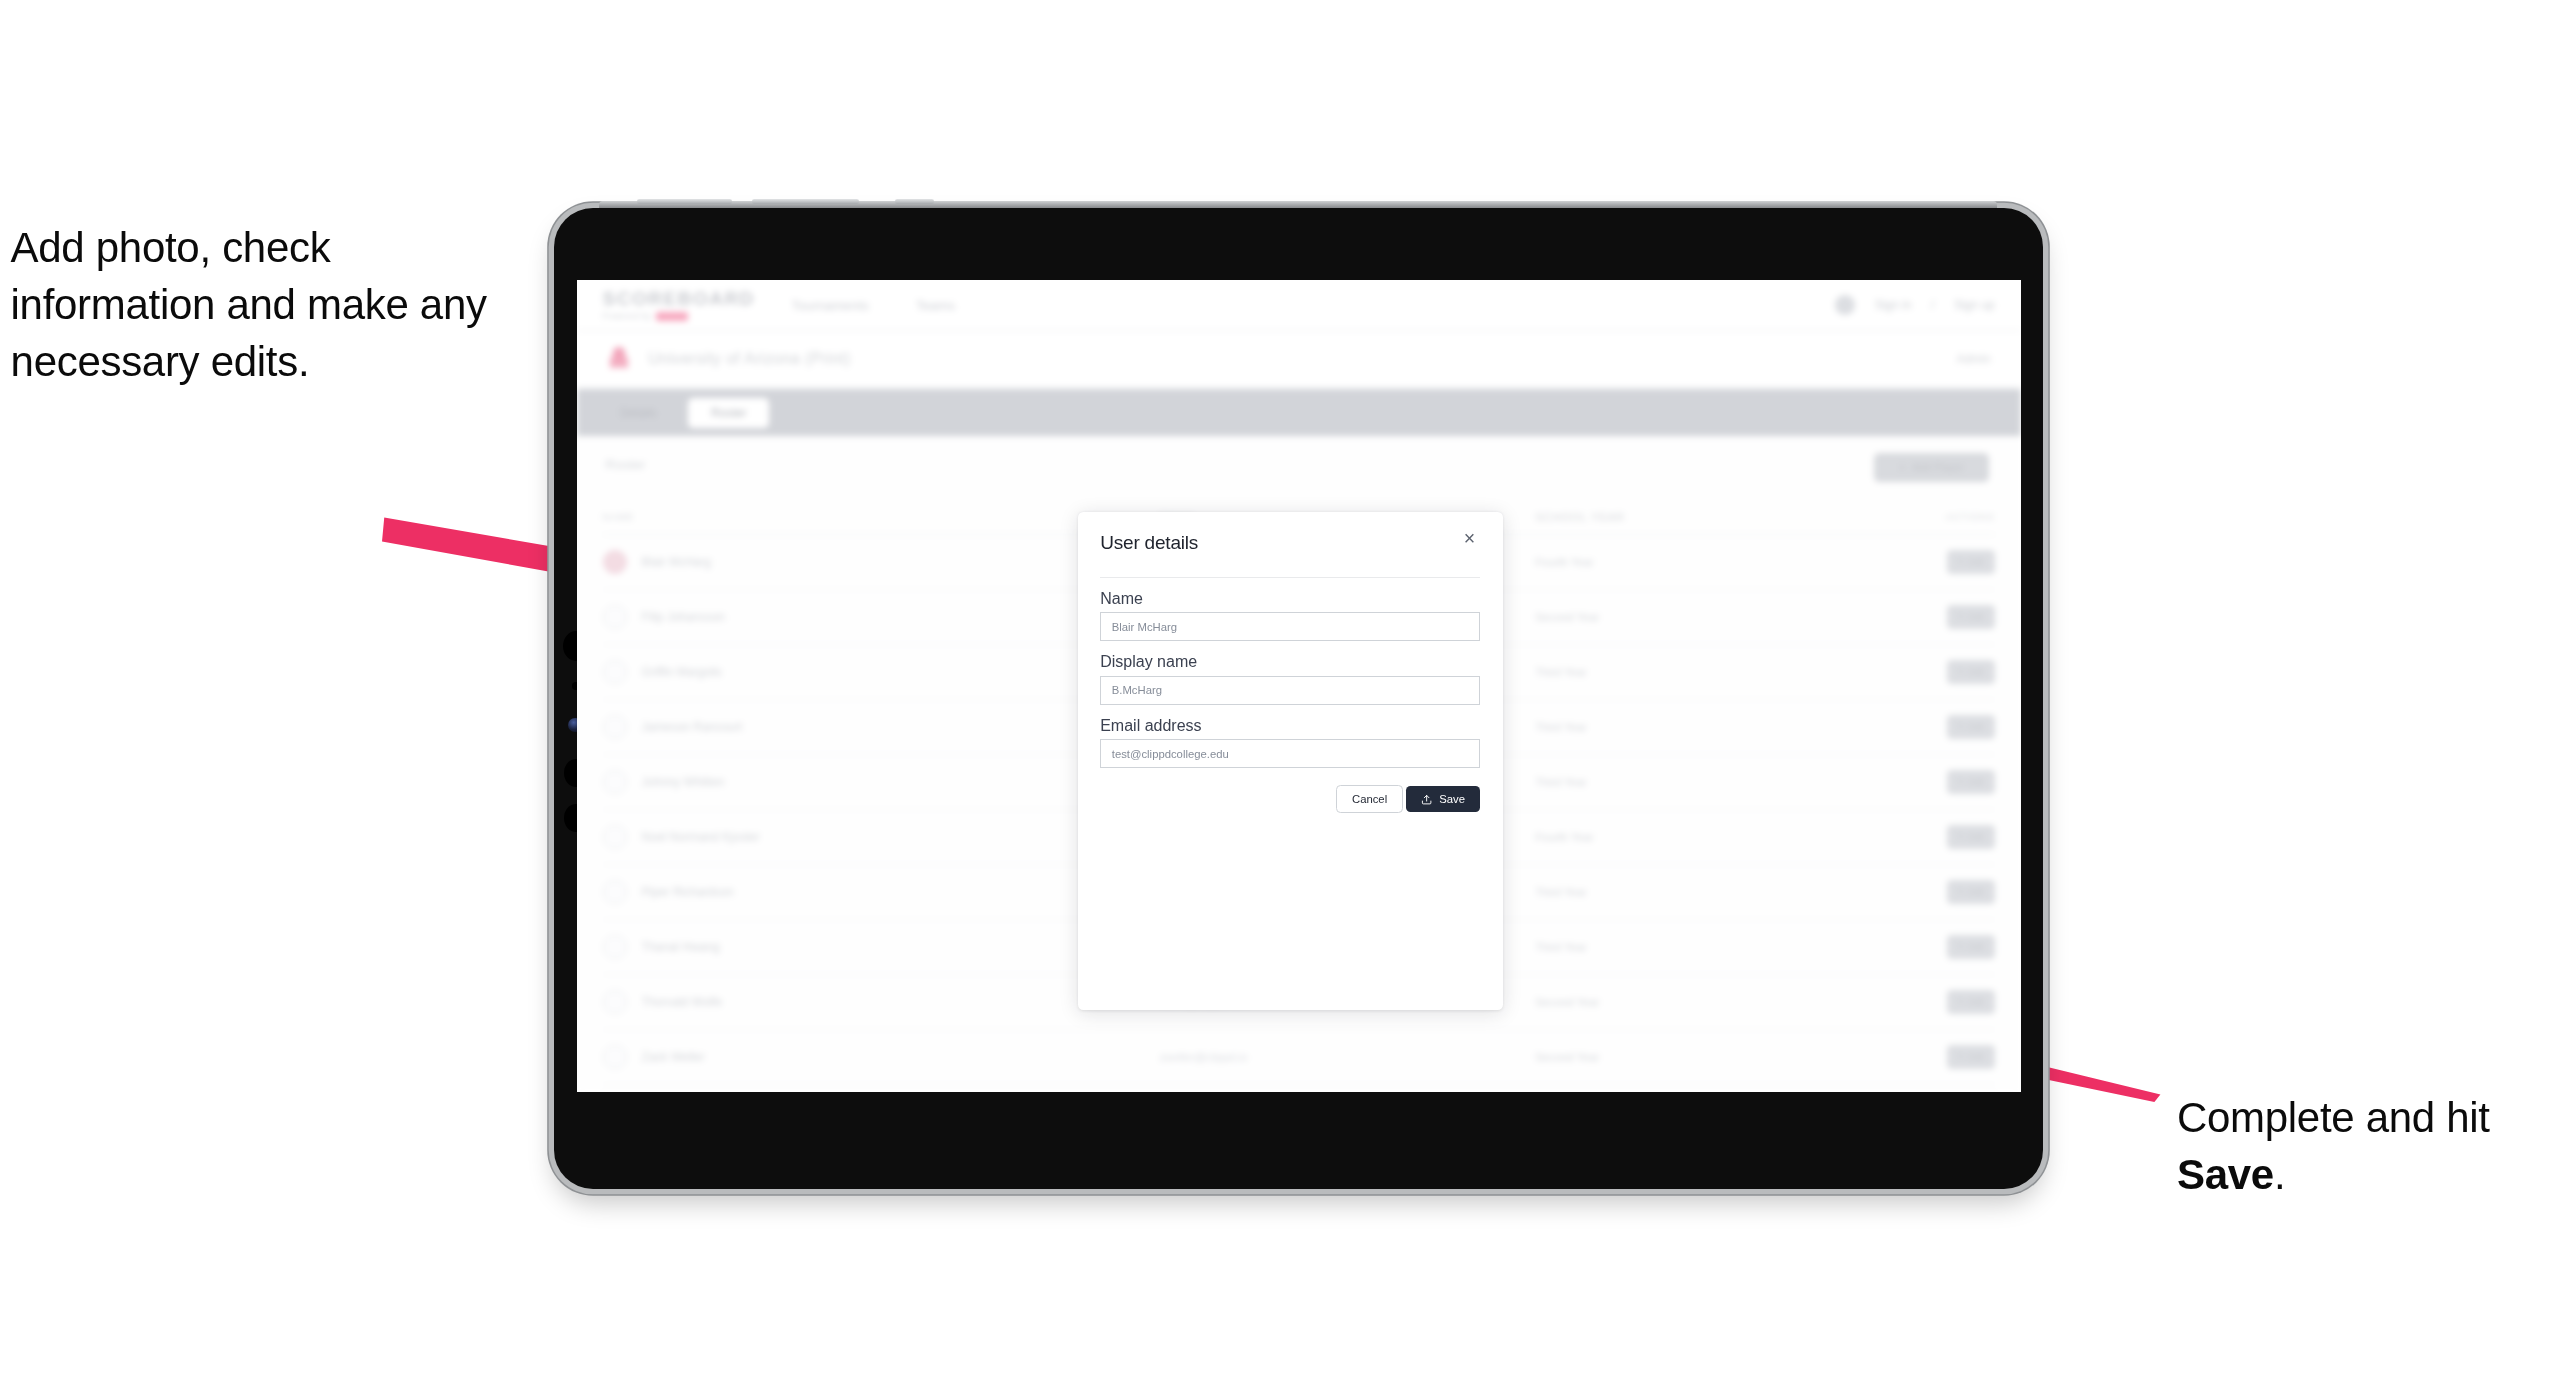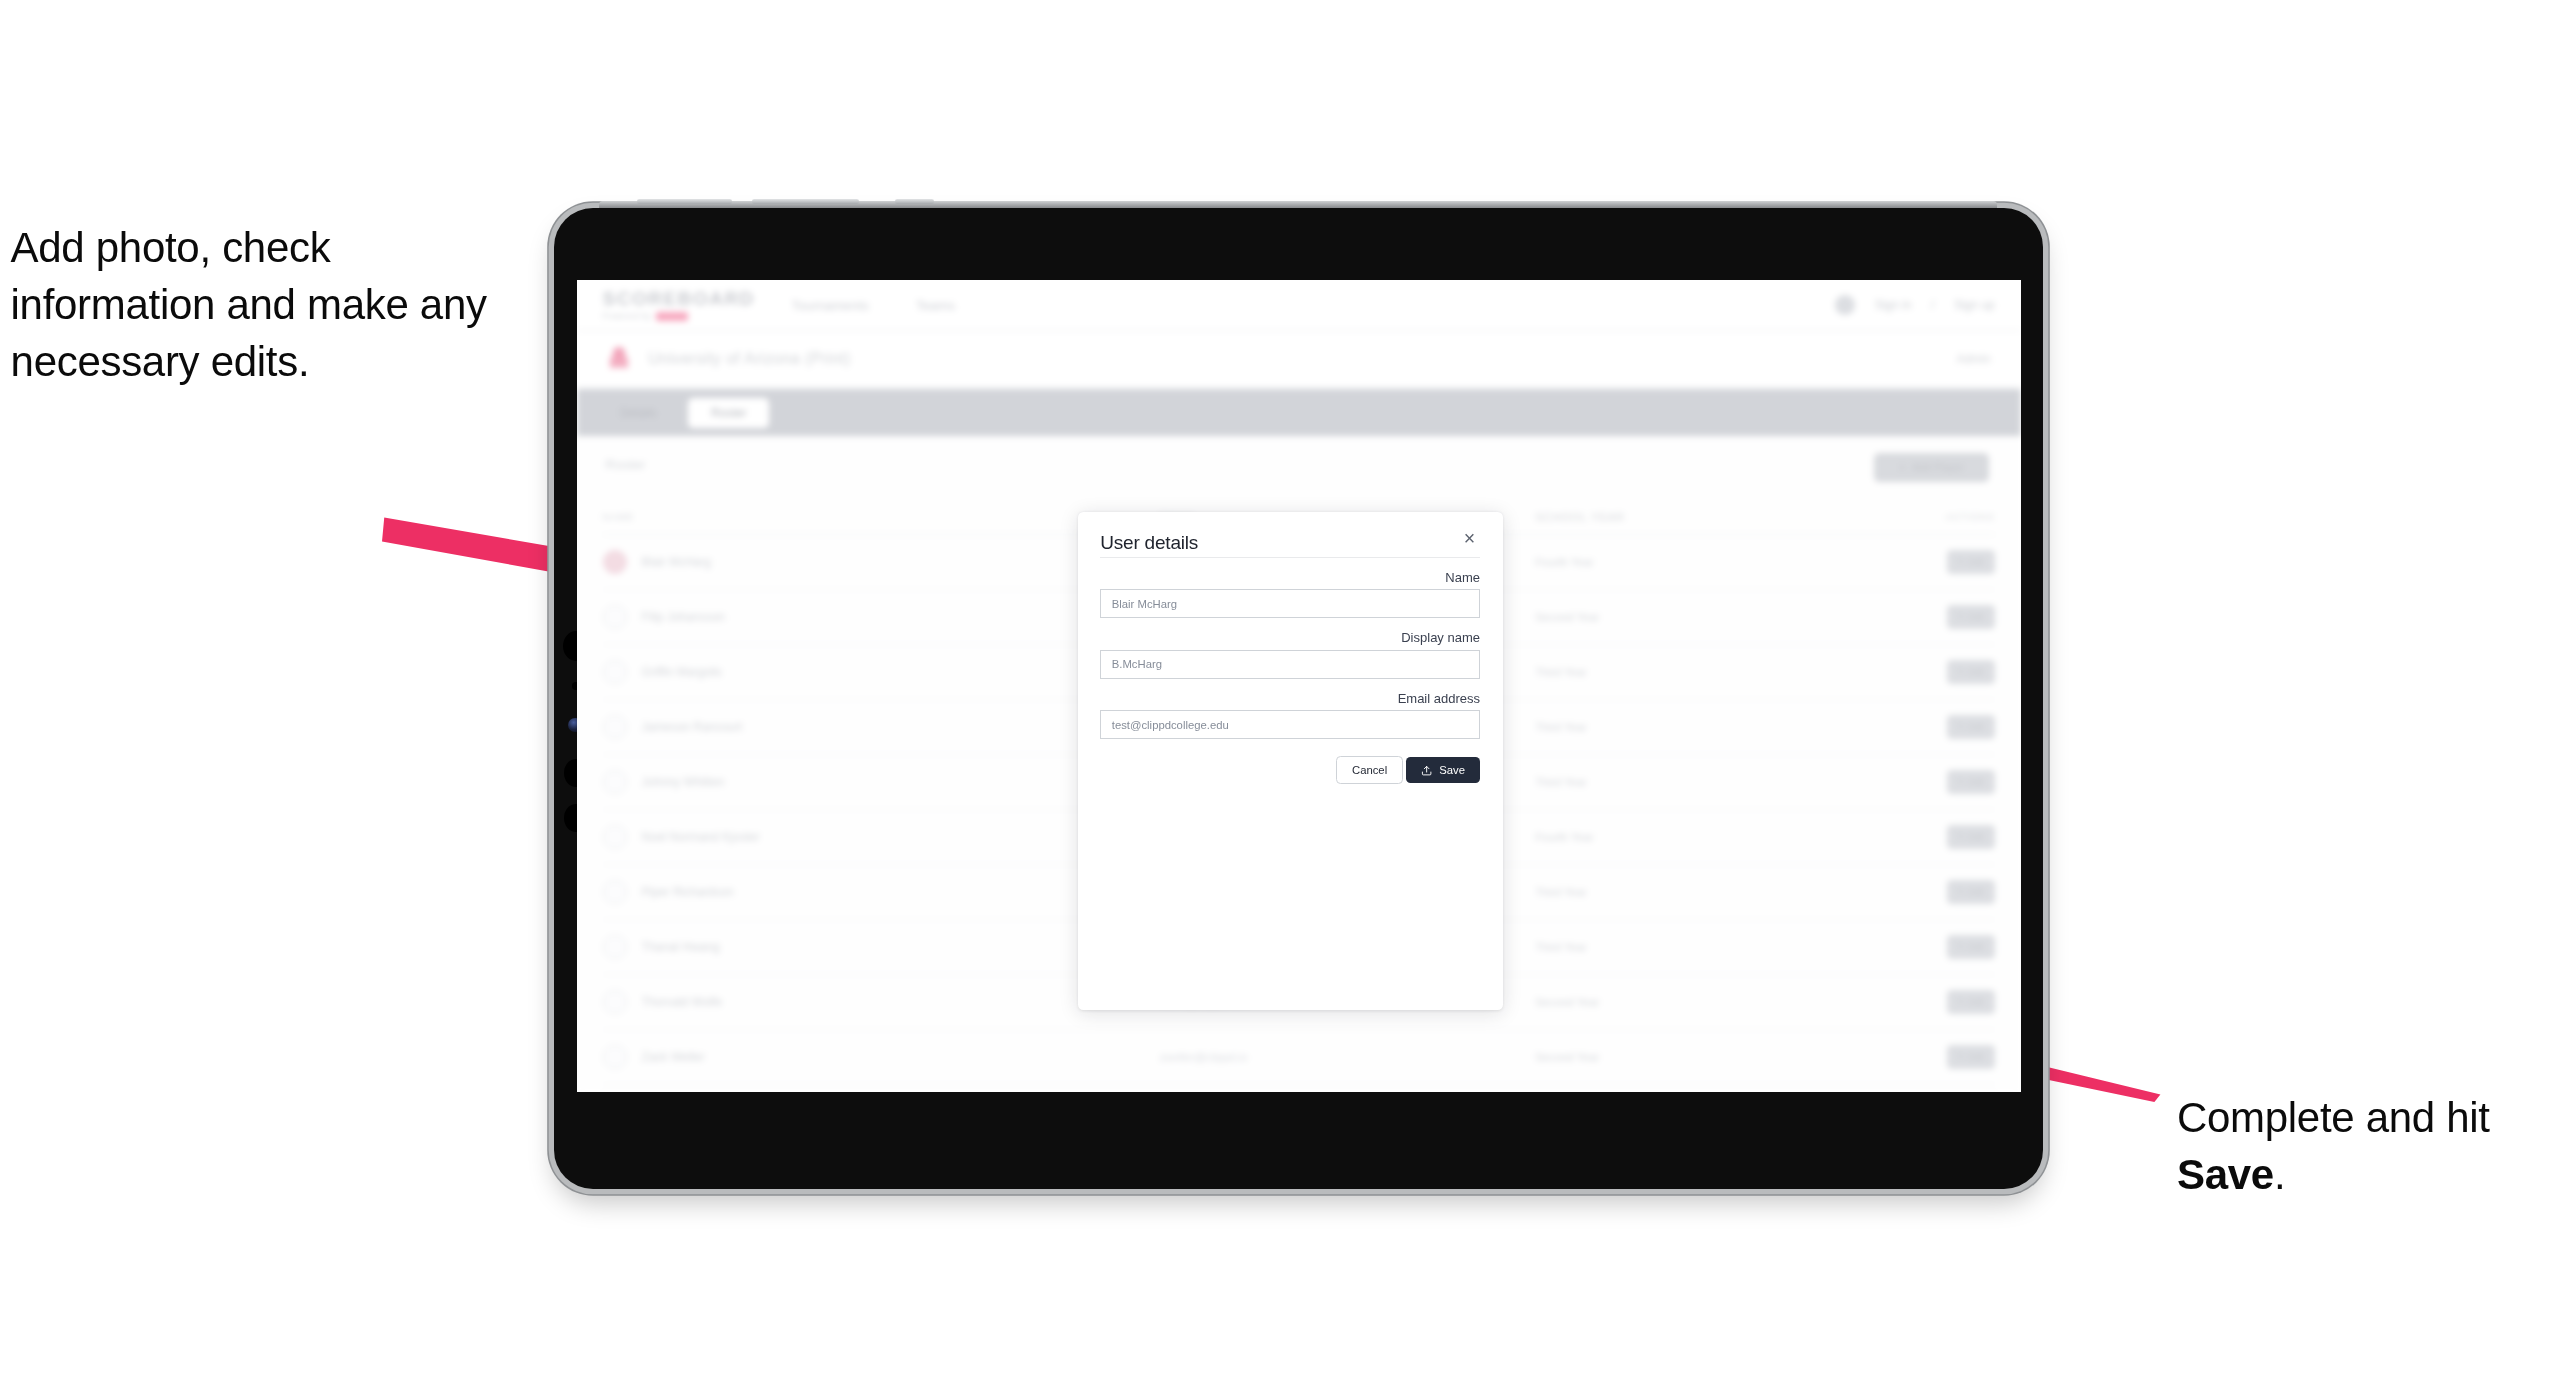--- a/index.html
+++ b/index.html
@@ -167,21 +167,21 @@
     position:absolute;
     left: 501px; top: 232px;
     width: 425px; height: 498px;
     background:#ffffff;
     border-radius: 5.3px;
     box-shadow: 0 3px 19.6px rgba(20,24,38,.13), 0 0.8px 3px rgba(20,24,38,.09);
     padding: 19.6px 22.6px 0 22.6px;
   }
   #modal-head {
     display:flex; align-items:flex-start; justify-content:space-between;
-    border-bottom:0.8px solid #e9eaec; padding-bottom:3px;
+    border-bottom:0.8px solid #e9eaec; padding-bottom:23px;
   }
   #modal-title { font-size:19px; color:#20242e; font-weight:400; letter-spacing:-0.2px; }
   #modal-close {
     width:21px; height:21px; margin-top:-3px;
     display:flex; align-items:center; justify-content:center;
     color:#5d636f; font-size:19.6px; line-height:1; cursor:pointer;
   }
 
   #avatar-row { display:flex; align-items:center; margin-top:18px; }
   #avatar {
@@ -219,21 +219,21 @@
     background:#cfd4d8; transform: rotate(-38deg);
   }
   #upload-btn {
     margin-left:32px;
     background:#232b3b; color:#ffffff;
     font-size:12px; padding:8.3px 13.6px; border-radius:4.5px;
     cursor:pointer; white-space:nowrap;
   }
 
   .field { margin-top:12px; }
-  .field-label { font-size:13px; color:#3b4150; margin-bottom:4.5px;text-align:right; }
+  .field-label { font-size:16px; color:#3b4150; margin-bottom:4.5px; }
   .field-input {
     width:100%; height:29px; border:0.8px solid #cfd3d8; border-radius:0;
     background:#fff; display:flex; align-items:center;
     padding:0 10.6px; font-size:11.3px; color:#868d99;
   }
   .field-input.filled { color:#20242e; }
   #school-year-field {
     display:flex; align-items:center; justify-content:space-between;
     padding-right:7.5px;
   }

